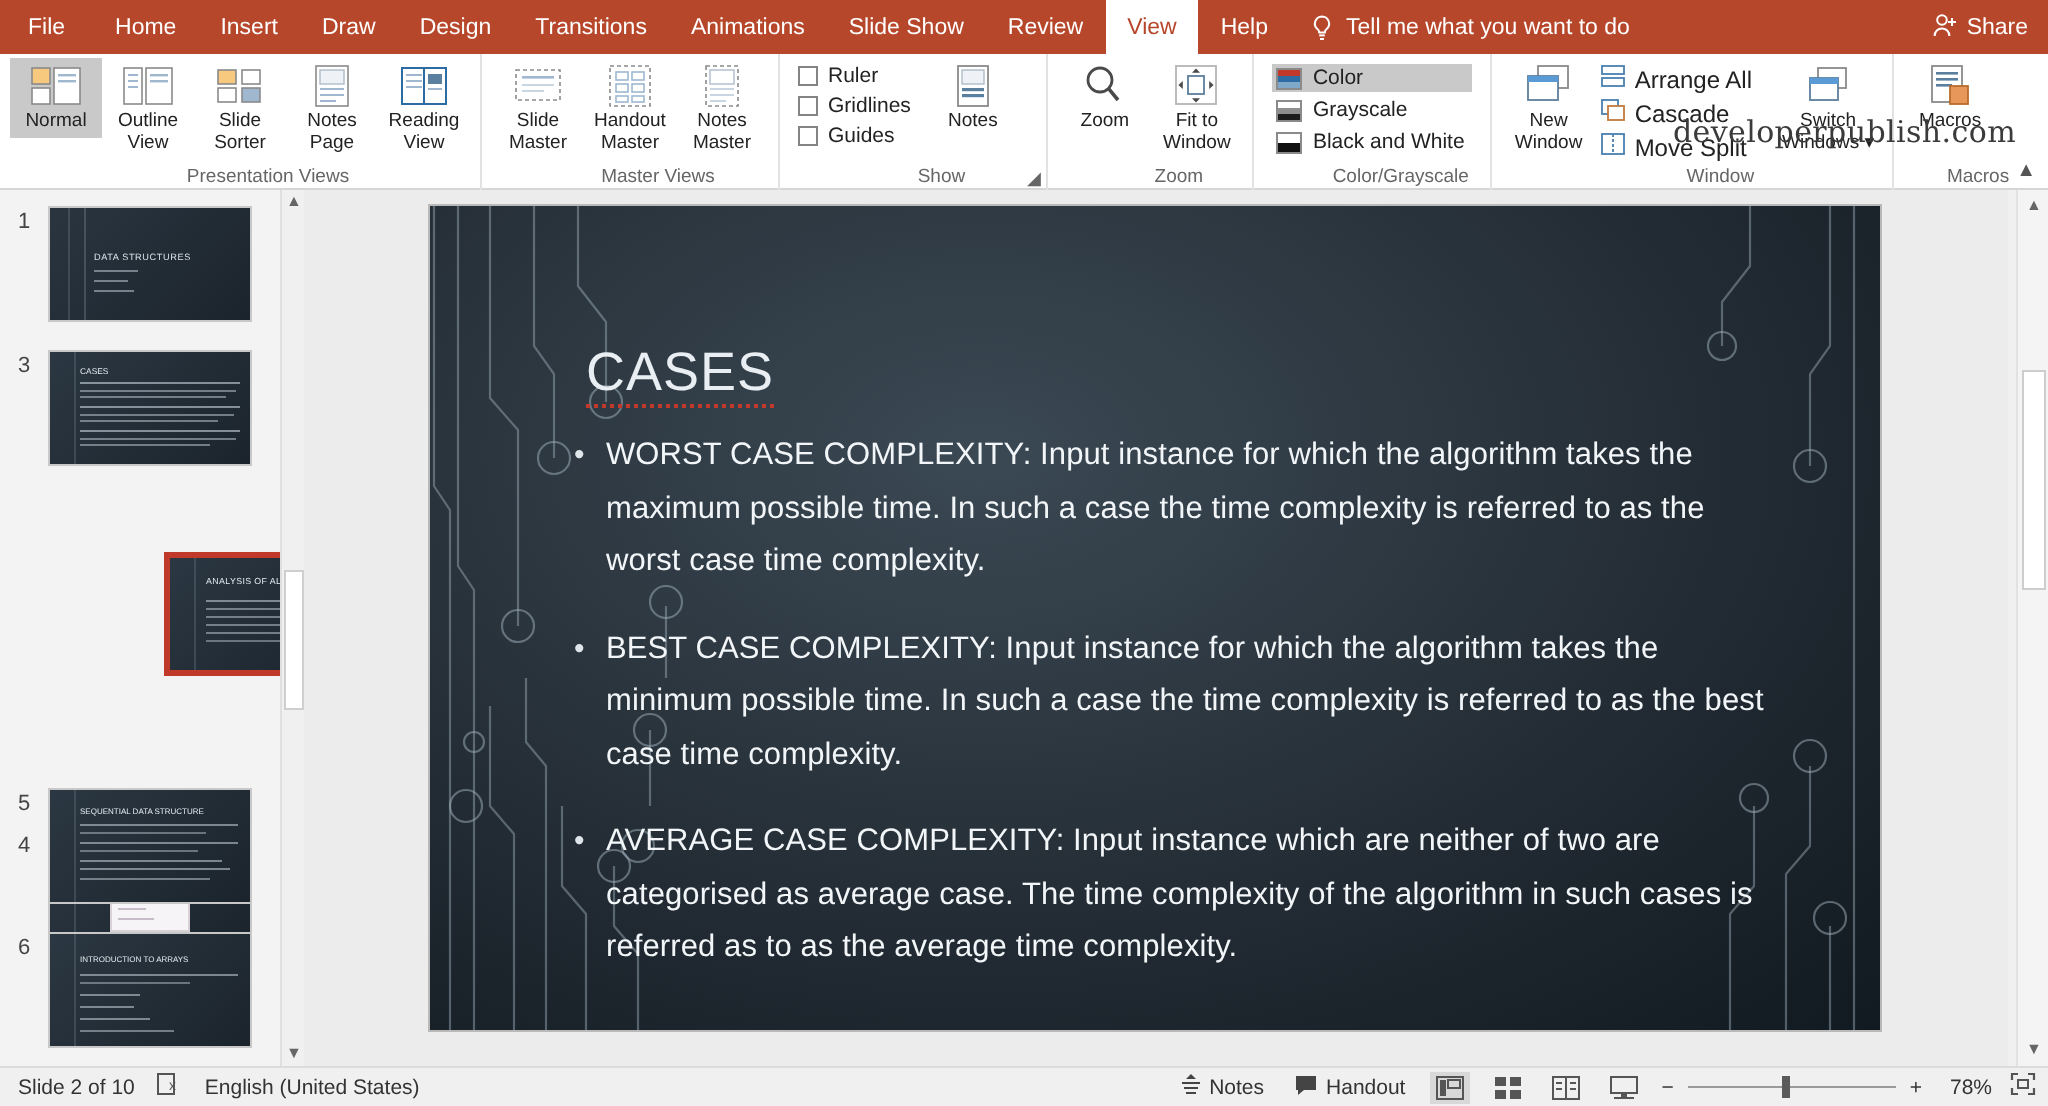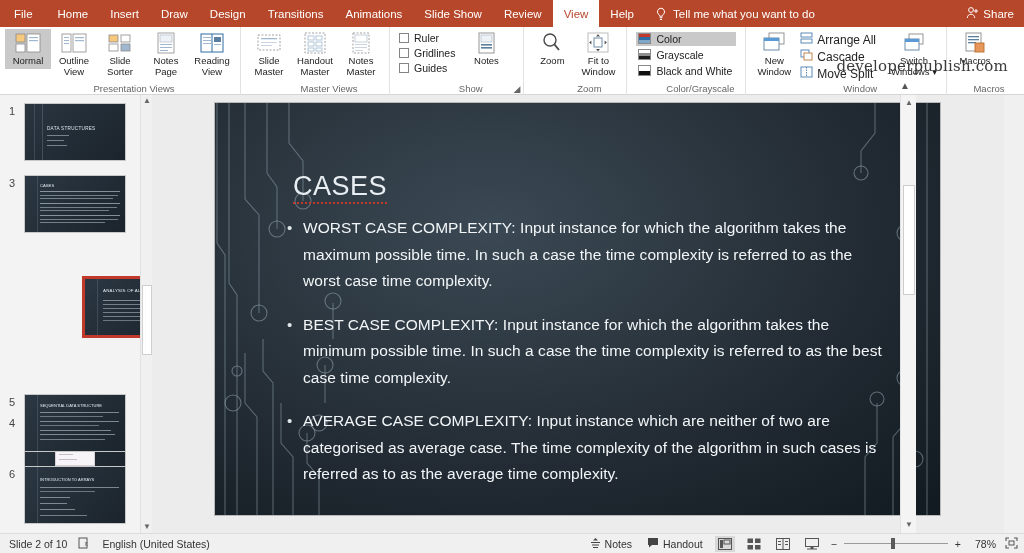--- a/index.html
+++ b/index.html
@@ -2,21 +2,21 @@
 <html><head>
 <meta charset="utf-8">
 <style>
   * { box-sizing: border-box; margin: 0; padding: 0; }
   html, body {
     width: 1024px; height: 553px;
     overflow: hidden;
     font-family: "Liberation Sans", sans-serif;
     background: #f0f0f0;
   }
-  #app { position: relative; width: 916px; height: 553px; }
+  #app { position: relative; width: 1024px; height: 553px; }
 
   
   .tabbar {
     position: absolute; top: 0; left: 0; width: 1024px; height: 27px;
     background: #b7472a;
     display: flex; align-items: center;
   }
   .tab {
     height: 27px; padding: 0 11px;
     display: flex; align-items: center;
@@ -60,21 +60,21 @@
   }
   .bigbtn.sel { background: #c9c9c9; }
   .bigbtn .lbl { white-space: pre-line; }
   .ico { width: 28px; height: 24px; display: block; }
 
   .checkcol { display: flex; flex-direction: column; gap: 3px; padding: 3px 4px 0 4px; }
   .checkrow { display: flex; align-items: center; gap: 5px; font-size: 10.5px; color: #222; cursor: default; }
   .cbox { width: 10px; height: 10px; border: 1px solid #848484; background: #fff; display:inline-block; }
 
   .cgcol { display: flex; flex-direction: column; gap: 2px; padding: 3px 4px 0 4px; }
-  .cgrow { display: flex; align-items: flex-start; gap: 5px; font-size: 10.5px; color: #222;
+  .cgrow { display: flex; align-items: center; gap: 5px; font-size: 10.5px; color: #222;
            padding: 1px 4px 1px 2px; cursor: default; }
   .cgrow.sel { background: #c9c9c9; }
   .swatch { width: 13px; height: 11px; border: 1px solid #8a8a8a; display: inline-block; }
 
   .winlist { display: flex; flex-direction: column; gap: 2px; padding: 3px 3px 0 3px; }
   .winrow { display: flex; align-items: center; gap: 4px; font-size: 12px; color: #222; cursor: default; }
 
   .dlglaunch { position: absolute; right: 3px; bottom: 1px; font-size: 9px; color: #666; }
 
   .watermark {

